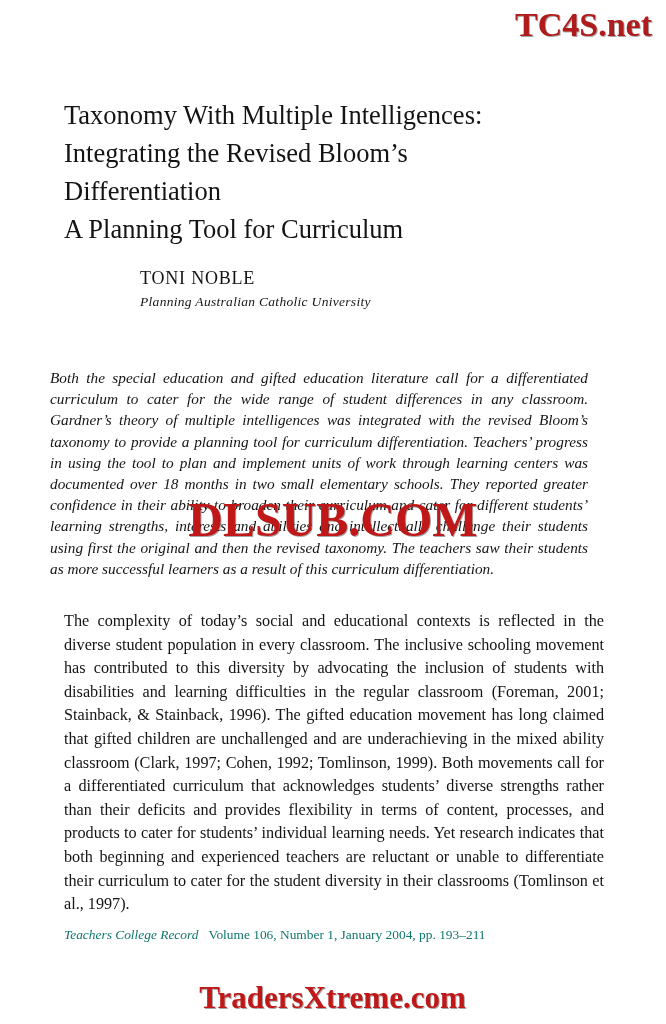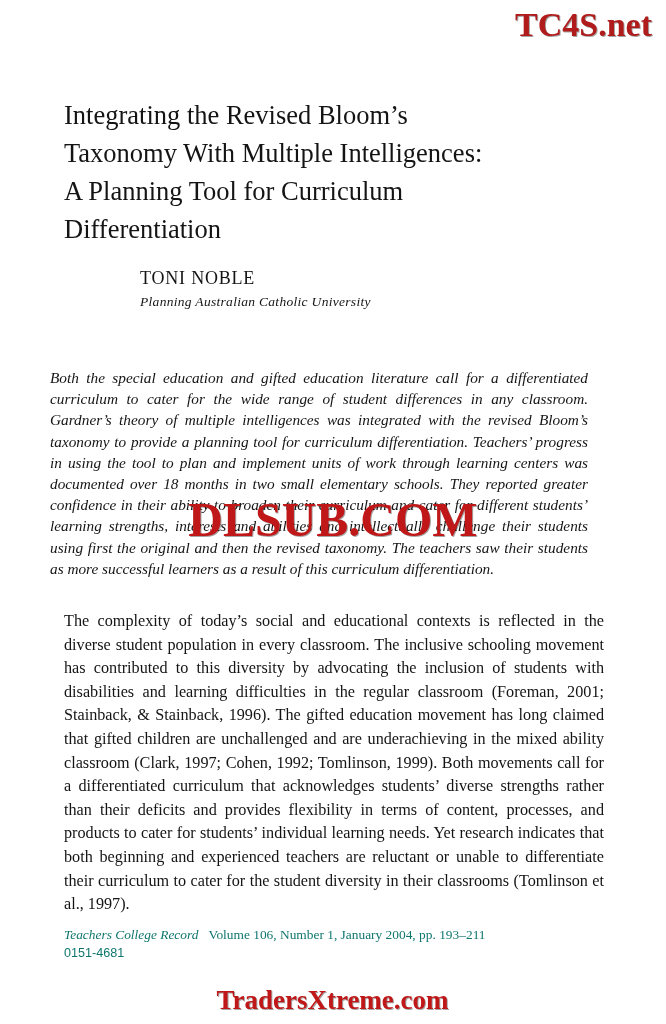--- a/index.html
+++ b/index.html
@@ -49,21 +49,21 @@
     pointer-events: none;
   }
   .wm-bottom {
     position: absolute;
     bottom: 8px;
     left: 0;
     width: 665px;
     text-align: center;
     font-family: "Liberation Serif", serif;
     font-weight: bold;
-    font-size: 27px;
+    font-size: 31px;
     color: #c01818;
     text-shadow: 1px 1px 0 rgba(0,0,0,0.35);
   }
 
   
   .title {
     position: absolute;
     top: 78px;
     left: 64px;
     width: 540px;
@@ -148,40 +148,37 @@
   }
 </style>
 </head>
 <body>
 
 <div class="page">
 
   <div class="wm-top">TC4S.net</div>
 
   <h1 class="title">
+    <span class="tline">Taxonomy With Multiple Intelligences:</span>
     <span class="tline">Integrating the Revised Bloom’s</span>
-    <span class="tline">Taxonomy With Multiple Intelligences:</span>
+    <span class="tline">Differentiation</span>
     <span class="tline">A Planning Tool for Curriculum</span>
-    <span class="tline">Differentiation</span>
   </h1>
 
   <div class="author">TONI NOBLE</div>
   <div class="affiliation">Planning Australian Catholic University</div>
 
   <div class="abstract">Both the special education and gifted education literature call for a differentiated curriculum to cater for the wide range of student differences in any classroom. Gardner’s theory of multiple intelligences was integrated with the revised Bloom’s taxonomy to provide a planning tool for curriculum differentiation. Teachers’ progress in using the tool to plan and implement units of work through learning centers was documented over 18 months in two small elementary schools. They reported greater confidence in their ability to broaden their curriculum and cater for different students’ learning strengths, interests and abilities and intellectually challenge their students using first the original and then the revised taxonomy. The teachers saw their students as more successful learners as a result of this curriculum differentiation.</div>
 
   <div class="wm-mid">DLSUB.COM</div>
 
   <div class="body-text">The complexity of today’s social and educational contexts is reflected in the diverse student population in every classroom. The inclusive schooling movement has contributed to this diversity by advocating the inclusion of students with disabilities and learning difficulties in the regular classroom (Foreman, 2001; Stainback, &amp; Stainback, 1996). The gifted education movement has long claimed that gifted children are unchallenged and are underachieving in the mixed ability classroom (Clark, 1997; Cohen, 1992; Tomlinson, 1999). Both movements call for a differentiated curriculum that acknowledges students’ diverse strengths rather than their deficits and provides flexibility in terms of content, processes, and products to cater for students’ individual learning needs. Yet research indicates that both beginning and experienced teachers are reluctant or unable to differentiate their curriculum to cater for the student diversity in their classrooms (Tomlinson et al., 1997).</div>
 
   <div class="footer">
     <div class="line1">
       <span class="jr">Teachers College Record</span>
       &nbsp;&nbsp;<span>Volume 106, Number 1, January 2004, pp. 193–211</span>
     </div>
-    <div class="line3">
-      <span>0151-4681</span>
-    </div>
   </div>
 
   <div class="wm-bottom">TradersXtreme.com</div>
 
 </div>
 
 </body></html>

